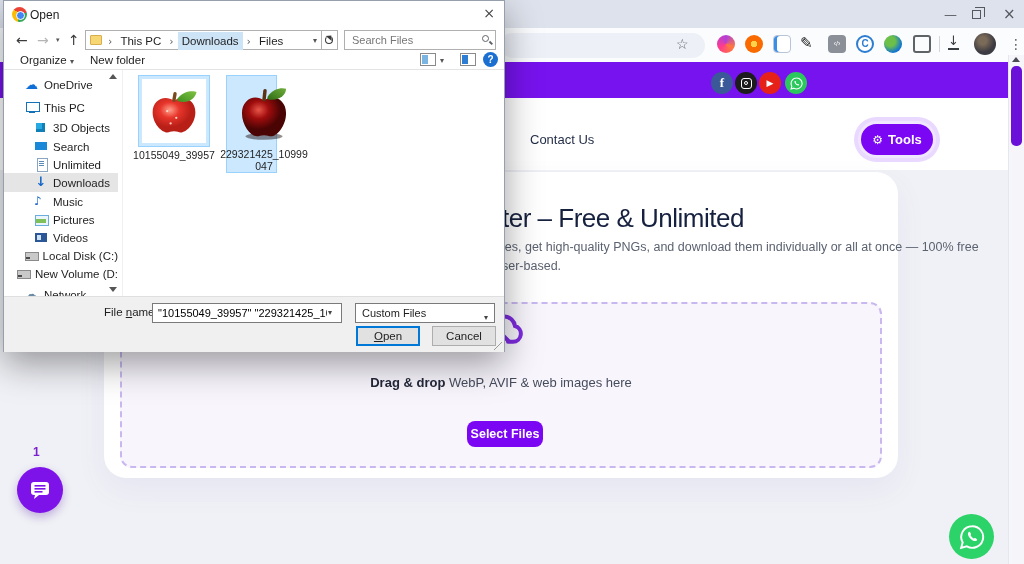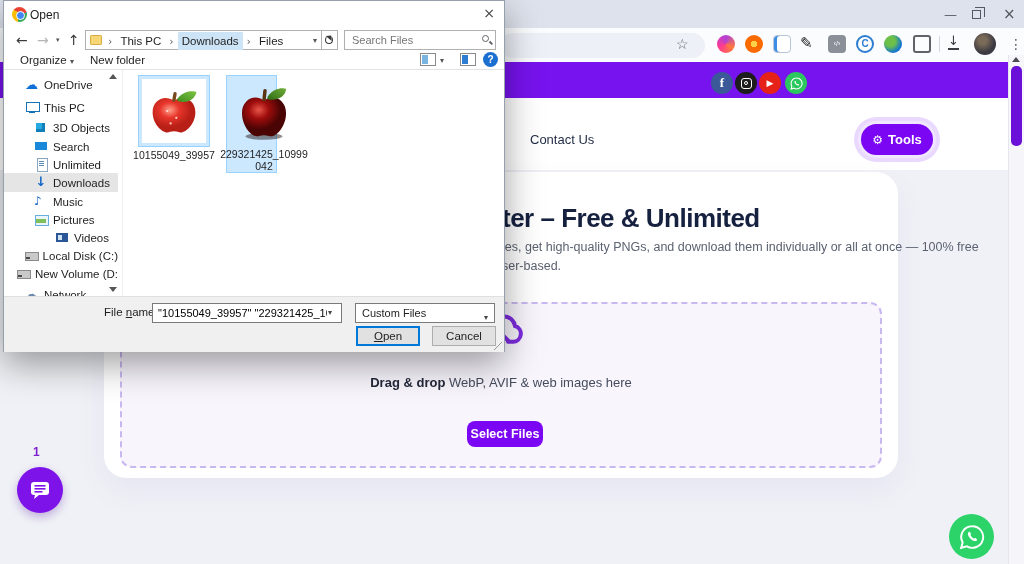--- a/index.html
+++ b/index.html
@@ -24,21 +24,21 @@
 
   
   .purpleband { left:0; top:62px; width:1008px; height:36px; background:#7713ee; }
   .soc { top:72px; width:22px; height:22px; border-radius:50%; display:flex; align-items:center; justify-content:center; color:#fff; }
   .navband { left:0; top:98px; width:1008px; height:72px; background:#ffffff; }
   .contact { font-size:13px; font-weight:normal; color:#1f2a44; }
   .toolsbtn { left:858px; top:121px; width:78px; height:37px; background:#7b06f3; border-radius:19px; border:3px solid #f1e6ff;
               box-shadow:0 0 0 4px rgba(168,101,255,.25); color:#fff; font-weight:bold; font-size:13px;
               display:flex; align-items:center; justify-content:center; gap:5px; }
   .card { left:104px; top:172px; width:794px; height:306px; background:#fff; border-radius:22px; box-shadow:0 12px 30px rgba(100,80,180,.07); }
-  .h1frag { left:502px; top:203px; font-size:26px; font-weight:bold; color:#16213f; letter-spacing:-0.5px; }
+  .h1frag { left:502px; top:203px; font-size:26px; font-weight:normal; color:#16213f; letter-spacing:-0.5px; }
   .pfrag { left:502px; font-size:12.5px; color:#5b6270; }
   .dropzone { left:120px; top:302px; width:762px; height:166px; border:2px dashed #c9b8f0; border-radius:12px; background:#f8f5fd; }
   .dragline { left:120px; top:375px; width:762px; text-align:center; font-size:13px; color:#454c5c; }
   .dragline b { color:#23283a; }
   .orline { left:120px; top:402px; width:762px; text-align:center; font-size:10.5px; color:#9aa0ab; }
   .selectbtn { left:467px; top:421px; width:76px; height:26px; background:#7b06f3; color:#fff; font-weight:bold; font-size:12.5px;
                border:none; border-radius:8px; display:flex; align-items:center; justify-content:center; }
   .chatbadge { left:33px; top:445px; font-size:12px; font-weight:bold; color:#7a1fd0; }
   .chatbtn { left:17px; top:467px; width:46px; height:46px; border-radius:50%; background:#7d12e9; display:flex; align-items:center; justify-content:center; box-shadow:0 4px 10px rgba(80,20,160,.3); }
   .wabtn { left:949px; top:514px; width:45px; height:45px; border-radius:50%; background:#2bd369; display:flex; align-items:center; justify-content:center; }
@@ -277,21 +277,21 @@
     <div class="abs sideitem" style="top:191px;">
         <span style="width:25px;"></span>
         <span class="si si-music ico">♪</span>
         <span class="lbl">Music</span>
       </div>
     <div class="abs sideitem" style="top:209px;">
         <span style="width:25px;"></span>
         <span class="si si-pic"></span>
         <span class="lbl">Pictures</span>
       </div>
-    <div class="abs sideitem" style="top:227px;margin-left:21px;">
+    <div class="abs sideitem" style="top:227px;">
         <span style="width:25px;"></span>
         <span class="si si-vid"></span>
         <span class="lbl">Videos</span>
       </div>
     <div class="abs sideitem" style="top:245px;">
         <span style="width:25px;"></span>
         <span class="si si-disk"></span>
         <span class="lbl">Local Disk (C:)</span>
       </div>
     <div class="abs sideitem" style="top:263px;">
@@ -347,21 +347,21 @@
                 <stop offset="100%" stop-color="#6fae3a"></stop>
               </linearGradient>
           </defs>
           <ellipse cx="24" cy="46" rx="16" ry="3" fill="rgba(20,5,5,.45)"></ellipse>
           <path d="M24 15c-8-6-19-1-19 11c0 11 8 20 13 20c2 0 3-1 6-1s4 1 6 1c5 0 13-9 13-20c0-12-11-17-19-11z" fill="url(#g2)"></path>
           <rect x="23" y="5" width="3" height="11" rx="1.5" fill="#5a3413" transform="rotate(6 24 10)"></rect>
           <path d="M27 12c5-8 13-8 16-7c0 6-7 11-16 9z" fill="url(#l2)"></path>
         </svg>
       </div>
       <div class="filelabel" style="position:absolute; left:-9px; top:72px; width:92px;">229321425_10999</div>
-      <div class="filelabel" style="position:absolute; left:0; top:84px; width:74px;">042</div>
+      <div class="filelabel" style="position:absolute; left:0; top:84px; width:74px;">047</div>
     </div>
 
     <div class="abs dlgfoot">
       <span class="fnlabel"><span>File </span><u>n</u><span>ame:</span></span>
       <input class="fninput" type="text" value="&quot;10155049_39957&quot; &quot;229321425_10999047&quot;" style="">
       <span class="fncaret ico">▾</span>
       <div class="ftype"><span>Custom Files</span><span class="ftcaret ico">▾</span></div>
       <div class="btn btn-default" style="left:352px;"><u>O</u><span>pen</span></div>
       <div class="btn" style="left:428px;">Cancel</div>
       <div class="grip"></div>

